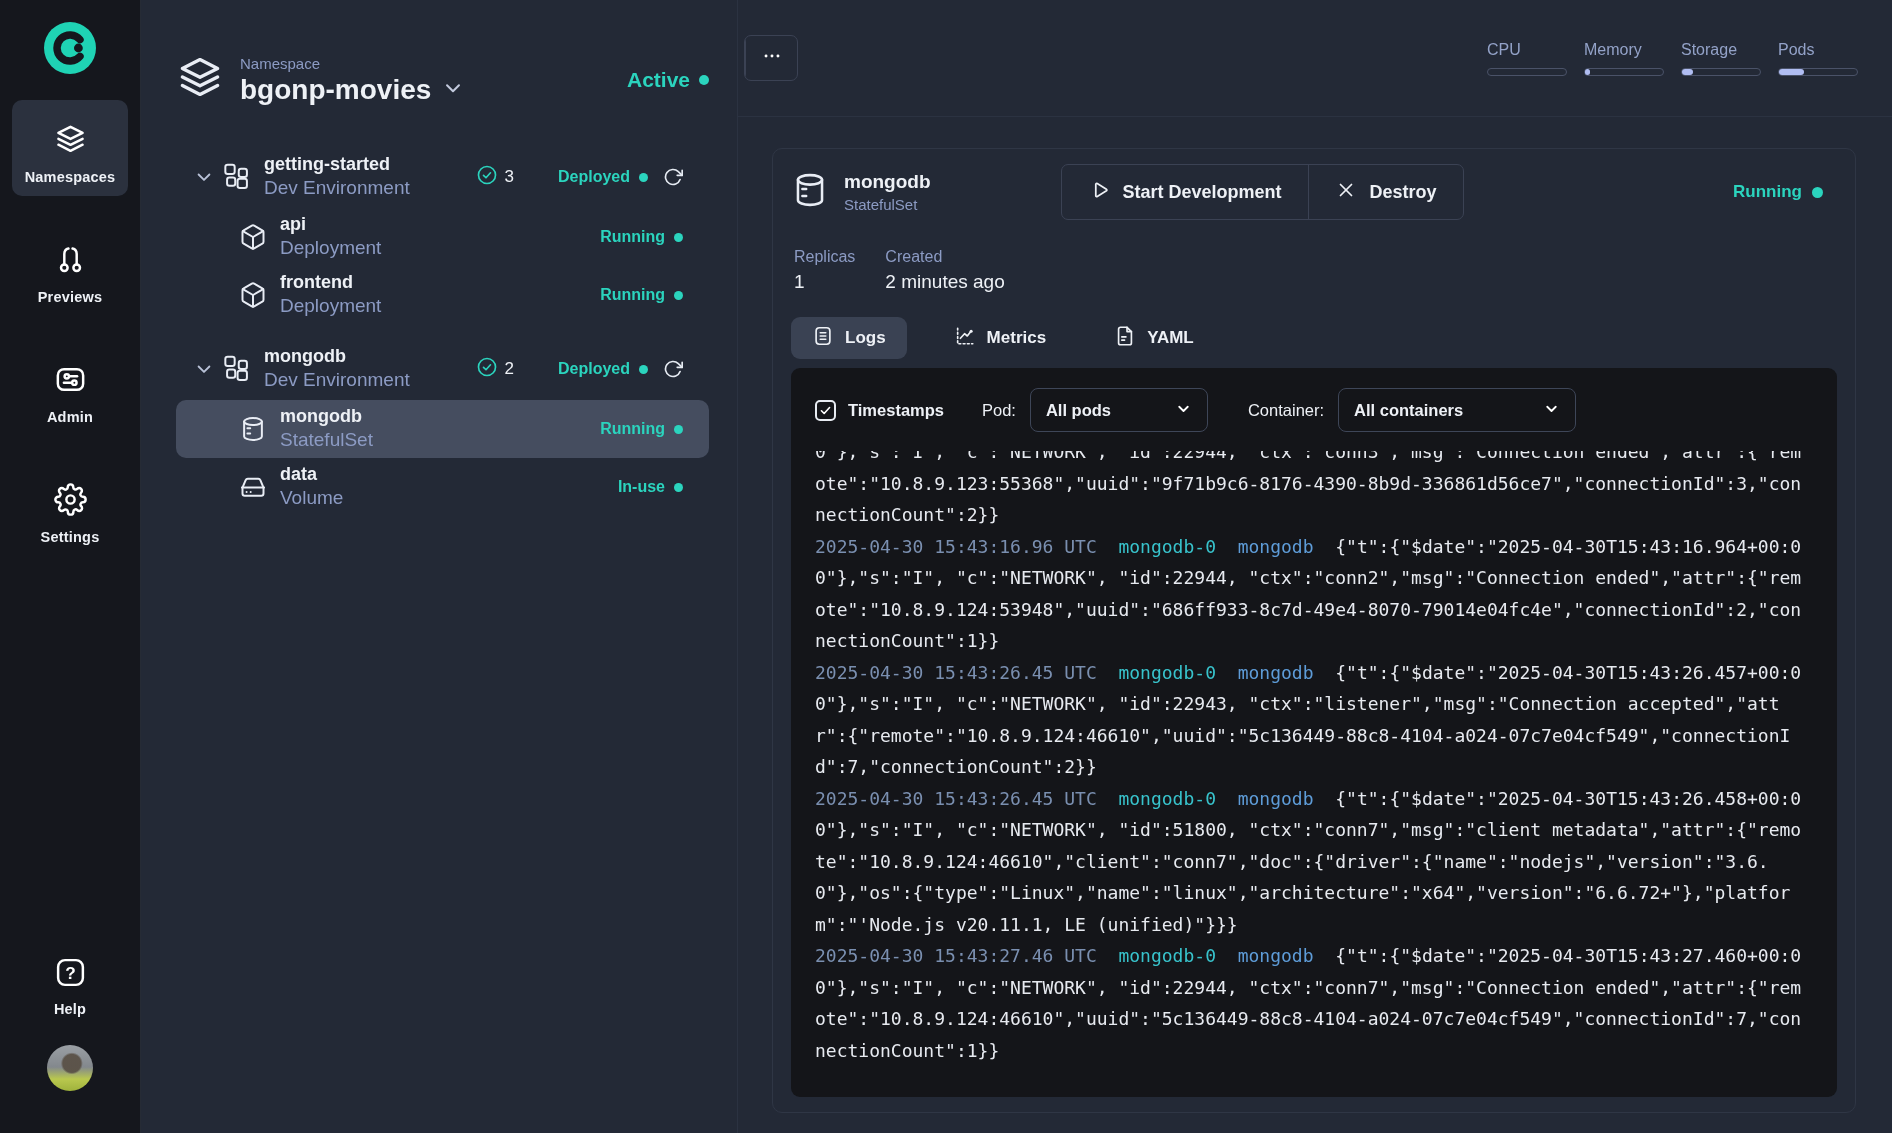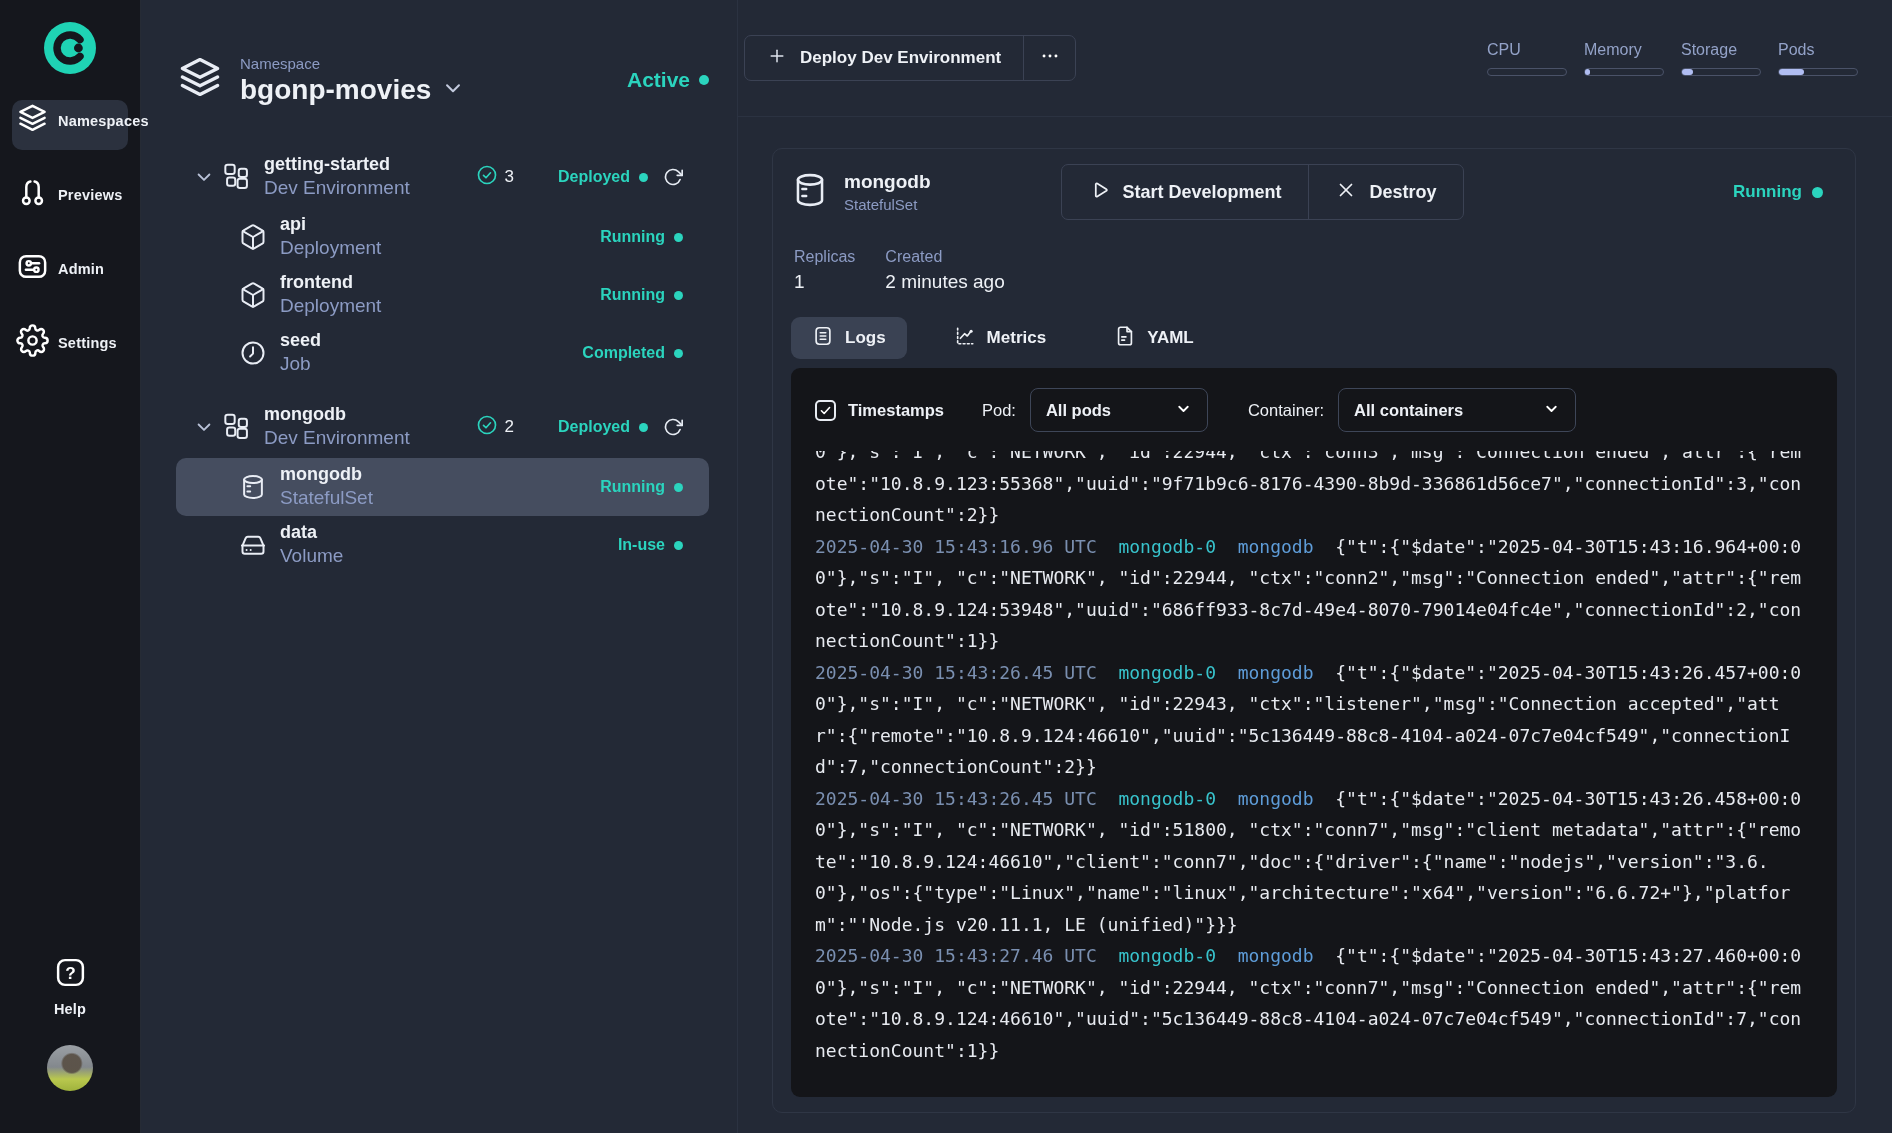--- a/index.html
+++ b/index.html
@@ -5,21 +5,21 @@
   * { margin:0; padding:0; box-sizing:border-box; }
   html,body { width:1892px; height:1133px; overflow:hidden; }
   body { background:#232936; color:#eef1f6; font-family:"Liberation Sans",sans-serif; }
   .app { display:flex; height:100%; }
 
   
   .sidebar { width:141px; flex-shrink:0; background:#15171d; border-right:1px solid #262b35;
              display:flex; flex-direction:column; align-items:center; padding:22px 0 42px; }
   .logo { width:52px; height:52px; cursor:pointer; }
   .nav { margin-top:26px; display:flex; flex-direction:column; gap:24px; align-items:center; }
-  .nav-item { width:116px; border-radius:10px; padding:2px 4px 11px; display:flex; flex-direction:row;
+  .nav-item { width:116px; border-radius:10px; padding:23px 4px 11px; display:flex; flex-direction:column;
               align-items:center; gap:9px; cursor:pointer; }
   .nav-item.active { background:#2b313e; }
   .nav-item svg, .help-item svg { width:33px; height:33px; stroke:#fff; fill:none; stroke-width:1.8;
               stroke-linecap:round; stroke-linejoin:round; }
   .nav-label { font-size:14.5px; font-weight:bold; letter-spacing:.2px; }
   .help-item { margin-top:auto; display:flex; flex-direction:column; align-items:center; gap:8px; cursor:pointer; }
   .avatar { width:46px; height:46px; border-radius:50%; margin-top:28px; cursor:pointer;
             background:
               radial-gradient(circle at 54% 40%, rgba(90,81,71,.95) 0 9px, rgba(90,81,71,0) 11px),
               linear-gradient(180deg,#9ba0a5 0%,#83888d 48%,#b9c84e 74%,#9fb23c 100%); }
@@ -297,41 +297,20 @@
     </div>
     <div class="res-right">
 
       <span class="res-status">
         <span class="status-text">Running</span>
         <span class="dot"></span>
       </span>
 
     </div>
   </div>
-        <div class="res-row row-child">
-
-    <span class="res-icon">
-            <svg viewBox="0 0 24 24">
-              <circle cx="12" cy="12" r="9"></circle>
-              <polyline points="12 7 12 12.5 9.5 15"></polyline>
-            </svg>
-          </span>
-    <div class="res-names">
-      <div class="res-name">seed</div>
-      <div class="res-kind">Job</div>
-    </div>
-    <div class="res-right">
-
-      <span class="res-status">
-        <span class="status-text">Completed</span>
-        <span class="dot"></span>
-      </span>
-
-    </div>
-  </div>
         <div class="res-row row-group gap-before">
     <span class="chev">
             <svg viewBox="0 0 24 24">
               <polyline points="5.5 9 12 15.5 18.5 9"></polyline>
             </svg>
           </span>
     <span class="res-icon">
             <svg viewBox="0 0 24 24">
               <rect x="2" y="1.5" width="8" height="8" rx="2"></rect>
               <rect x="13.5" y="5" width="7" height="7" rx="2"></rect>
@@ -408,27 +387,20 @@
       </span>
 
     </div>
   </div>
       </div>
   </div>
 
   <div class="right-col">
     <div class="topbar">
       <div class="deploy-group">
-        <div class="deploy-main">
-          <span><svg viewBox="0 0 24 24" stroke-width="1.8">
-                <line x1="12" y1="5" x2="12" y2="19"></line>
-                <line x1="5" y1="12" x2="19" y2="12"></line>
-              </svg></span>
-          <span>Deploy Dev Environment</span>
-        </div>
         <div class="deploy-more">
           <span><svg viewBox="0 0 24 24">
                 <circle cx="5.5" cy="12" r="1.6" fill="#fff"></circle>
                 <circle cx="12" cy="12" r="1.6" fill="#fff"></circle>
                 <circle cx="18.5" cy="12" r="1.6" fill="#fff"></circle>
               </svg></span>
         </div>
       </div>
       <div class="meters">
         <div class="meter">

